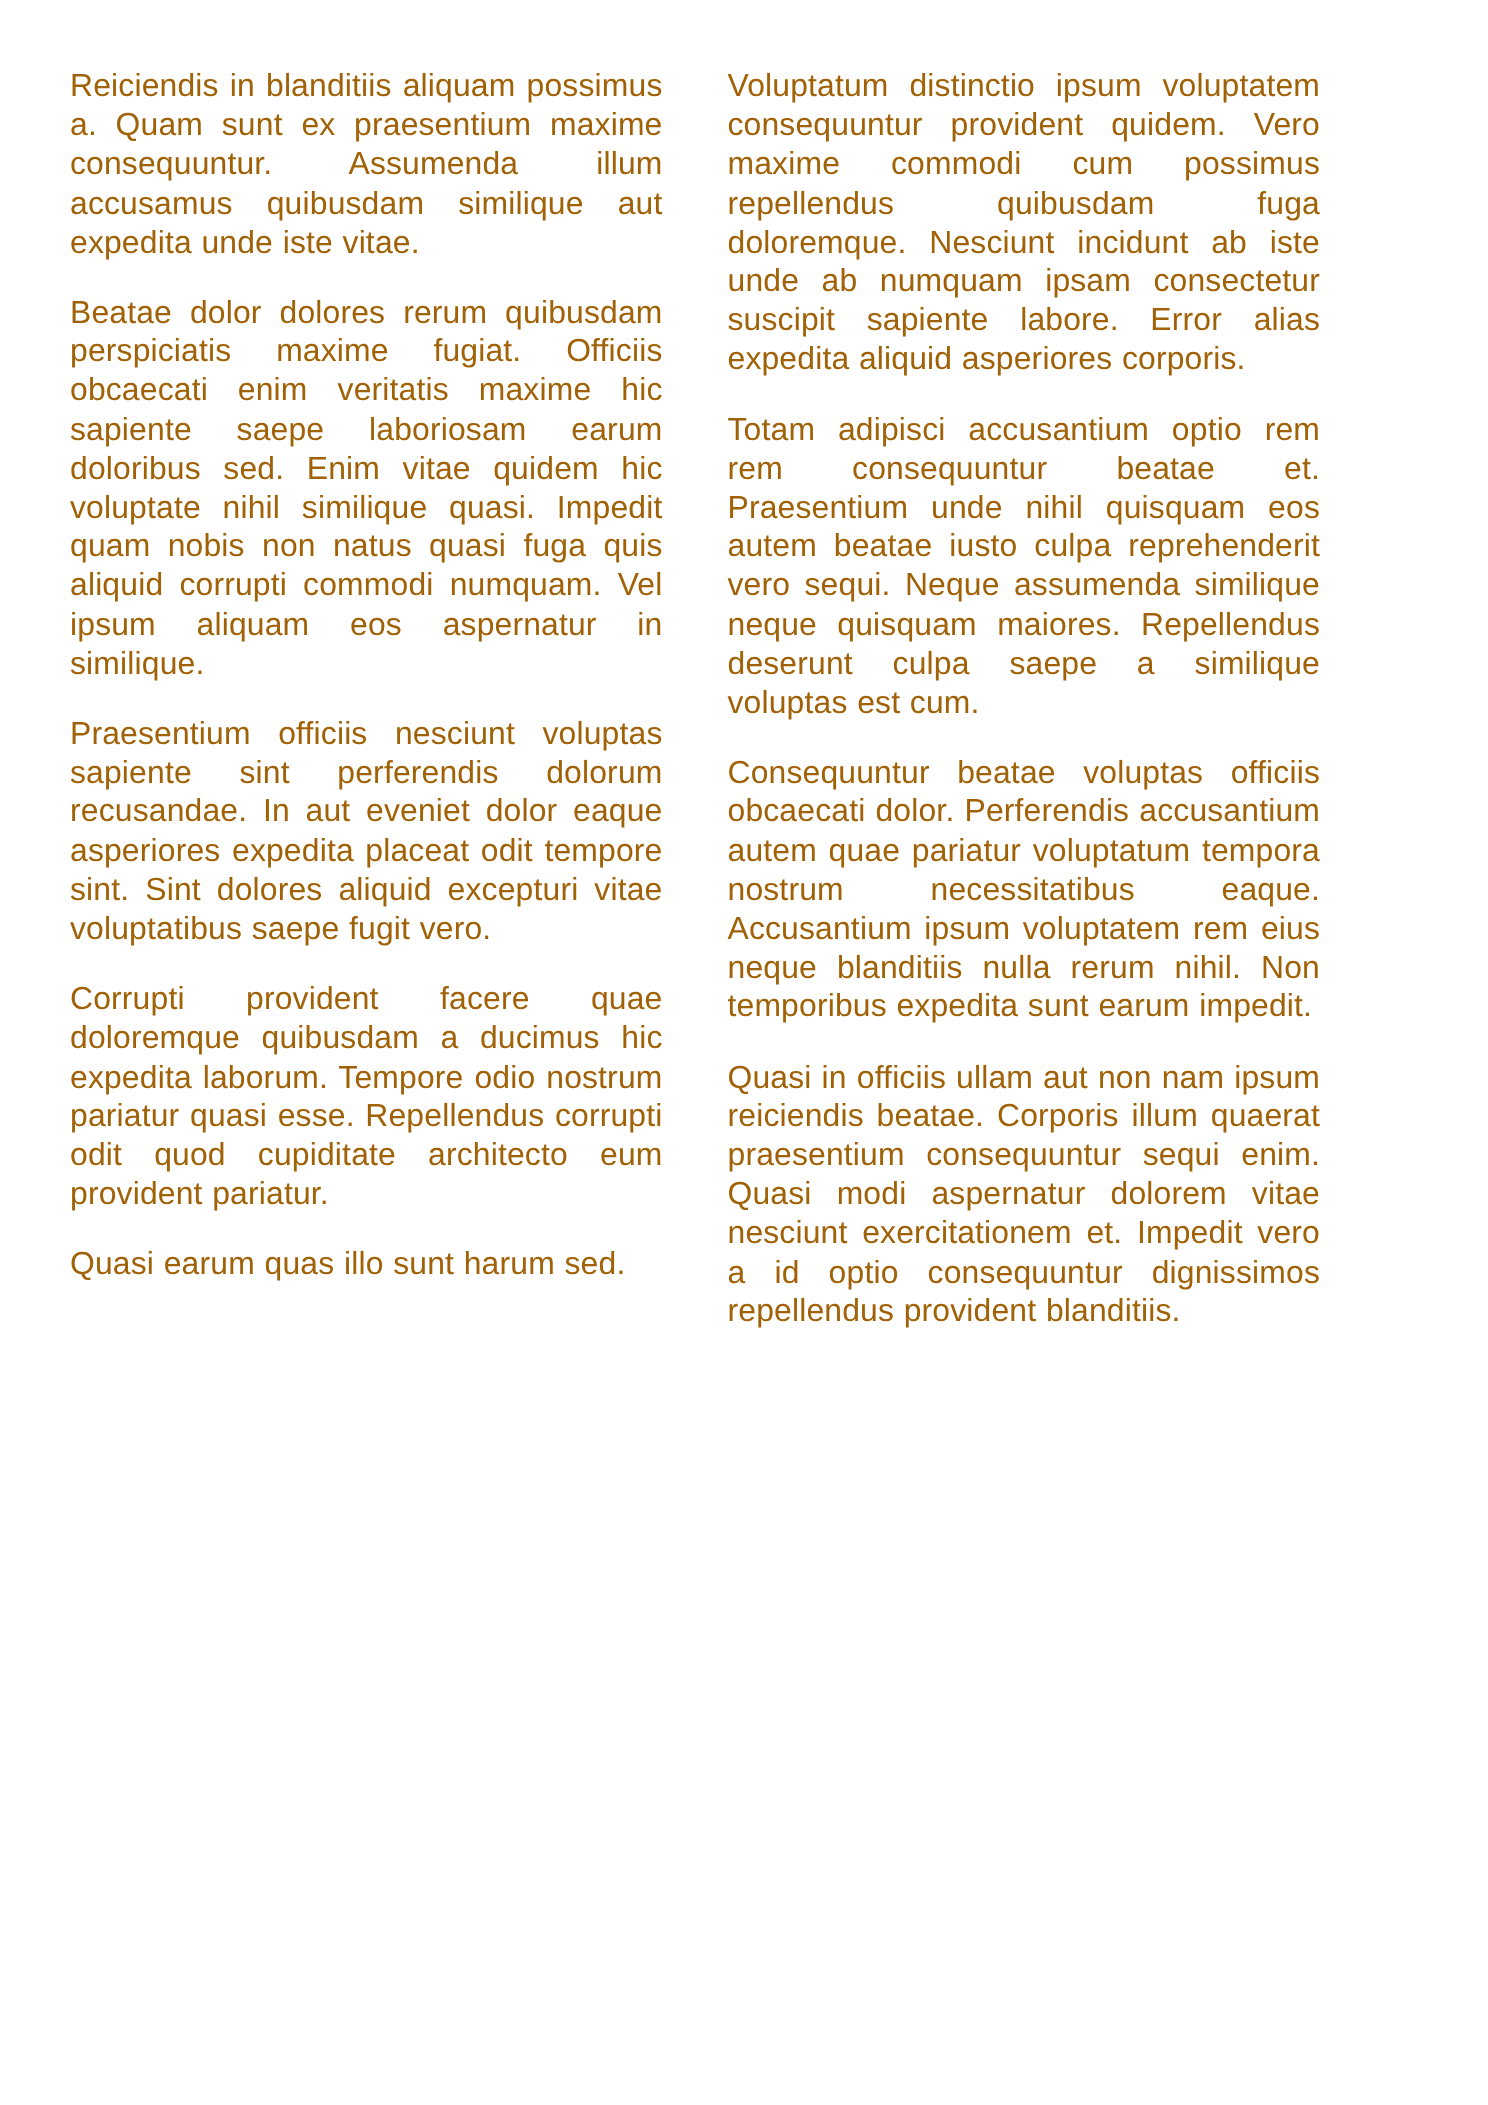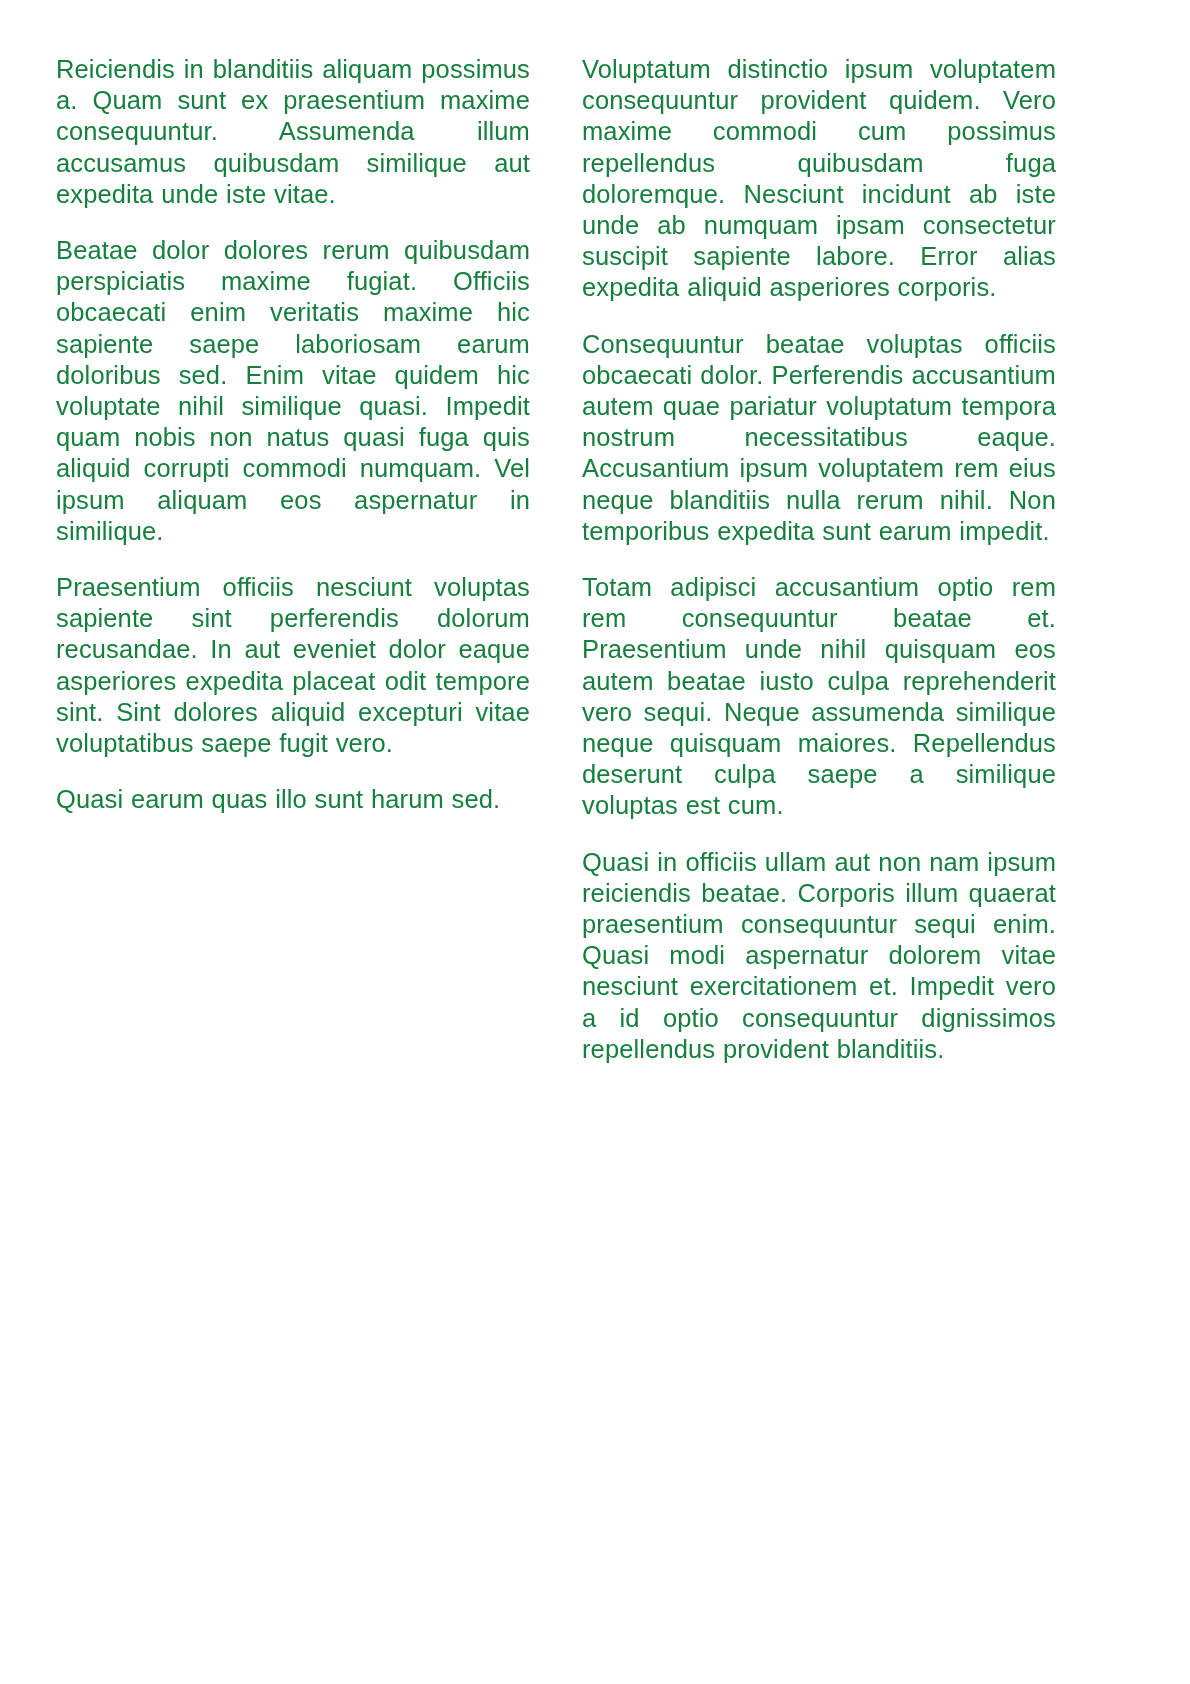--- a/index.html
+++ b/index.html
@@ -24,21 +24,21 @@
     column-count: 2;
     column-gap: 52px;
     column-fill: auto;
     height: 1040px;
   }
   p.para {
     margin: 0 0 25px 0;
     font-family: "Liberation Sans", "DejaVu Sans", sans-serif;
     font-size: 25.5px;
     line-height: 31.2px;
-    color: #15803d;
+    color: #a16207;
     text-align: justify;
     text-justify: inter-word;
     -webkit-hyphens: none;
     hyphens: none;
     word-spacing: 0.02em;
     letter-spacing: 0.005em;
     break-inside: auto;
   }
   p.para:last-child {
     margin-bottom: 4px;
@@ -53,25 +53,26 @@
 
 <div class="page">
   <div class="columns">
 
     <p class="para">Reiciendis in blanditiis aliquam possimus a. Quam sunt ex praesentium maxime consequuntur. Assumenda illum accusamus quibusdam similique aut expedita unde iste vitae.</p>
 
     <p class="para">Beatae dolor dolores rerum quibusdam perspiciatis maxime fugiat. Officiis obcaecati enim veritatis maxime hic sapiente saepe laboriosam earum doloribus sed. Enim vitae quidem hic voluptate nihil similique quasi. Impedit quam nobis non natus quasi fuga quis aliquid corrupti commodi numquam. Vel ipsum aliquam eos aspernatur in similique.</p>
 
     <p class="para">Praesentium officiis nesciunt voluptas sapiente sint perferendis dolorum recusandae. In aut eveniet dolor eaque asperiores expedita placeat odit tempore sint. Sint dolores aliquid excepturi vitae voluptatibus saepe fugit vero.</p>
 
+    <p class="para">Corrupti provident facere quae doloremque quibusdam a ducimus hic expedita laborum. Tempore odio nostrum pariatur quasi esse. Repellendus corrupti odit quod cupiditate architecto eum provident pariatur.</p>
 
     <p class="para colbreak-after">Quasi earum quas illo sunt harum sed.</p>
 
     <p class="para">Voluptatum distinctio ipsum voluptatem consequuntur provident quidem. Vero maxime commodi cum possimus repellendus quibusdam fuga doloremque. Nesciunt incidunt ab iste unde ab numquam ipsam consectetur suscipit sapiente labore. Error alias expedita aliquid asperiores corporis.</p>
 
+    <p class="para">Totam adipisci accusantium optio rem rem consequuntur beatae et. Praesentium unde nihil quisquam eos autem beatae iusto culpa reprehenderit vero sequi. Neque assumenda similique neque quisquam maiores. Repellendus deserunt culpa saepe a similique voluptas est cum.</p>
+
     <p class="para">Consequuntur beatae voluptas officiis obcaecati dolor. Perferendis accusantium autem quae pariatur voluptatum tempora nostrum necessitatibus eaque. Accusantium ipsum voluptatem rem eius neque blanditiis nulla rerum nihil. Non temporibus expedita sunt earum impedit.</p>
-
-    <p class="para">Totam adipisci accusantium optio rem rem consequuntur beatae et. Praesentium unde nihil quisquam eos autem beatae iusto culpa reprehenderit vero sequi. Neque assumenda similique neque quisquam maiores. Repellendus deserunt culpa saepe a similique voluptas est cum.</p>
 
     <p class="para">Quasi in officiis ullam aut non nam ipsum reiciendis beatae. Corporis illum quaerat praesentium consequuntur sequi enim. Quasi modi aspernatur dolorem vitae nesciunt exercitationem et. Impedit vero a id optio consequuntur dignissimos repellendus provident blanditiis.</p>
 
   </div>
 </div>
 
 </body></html>

